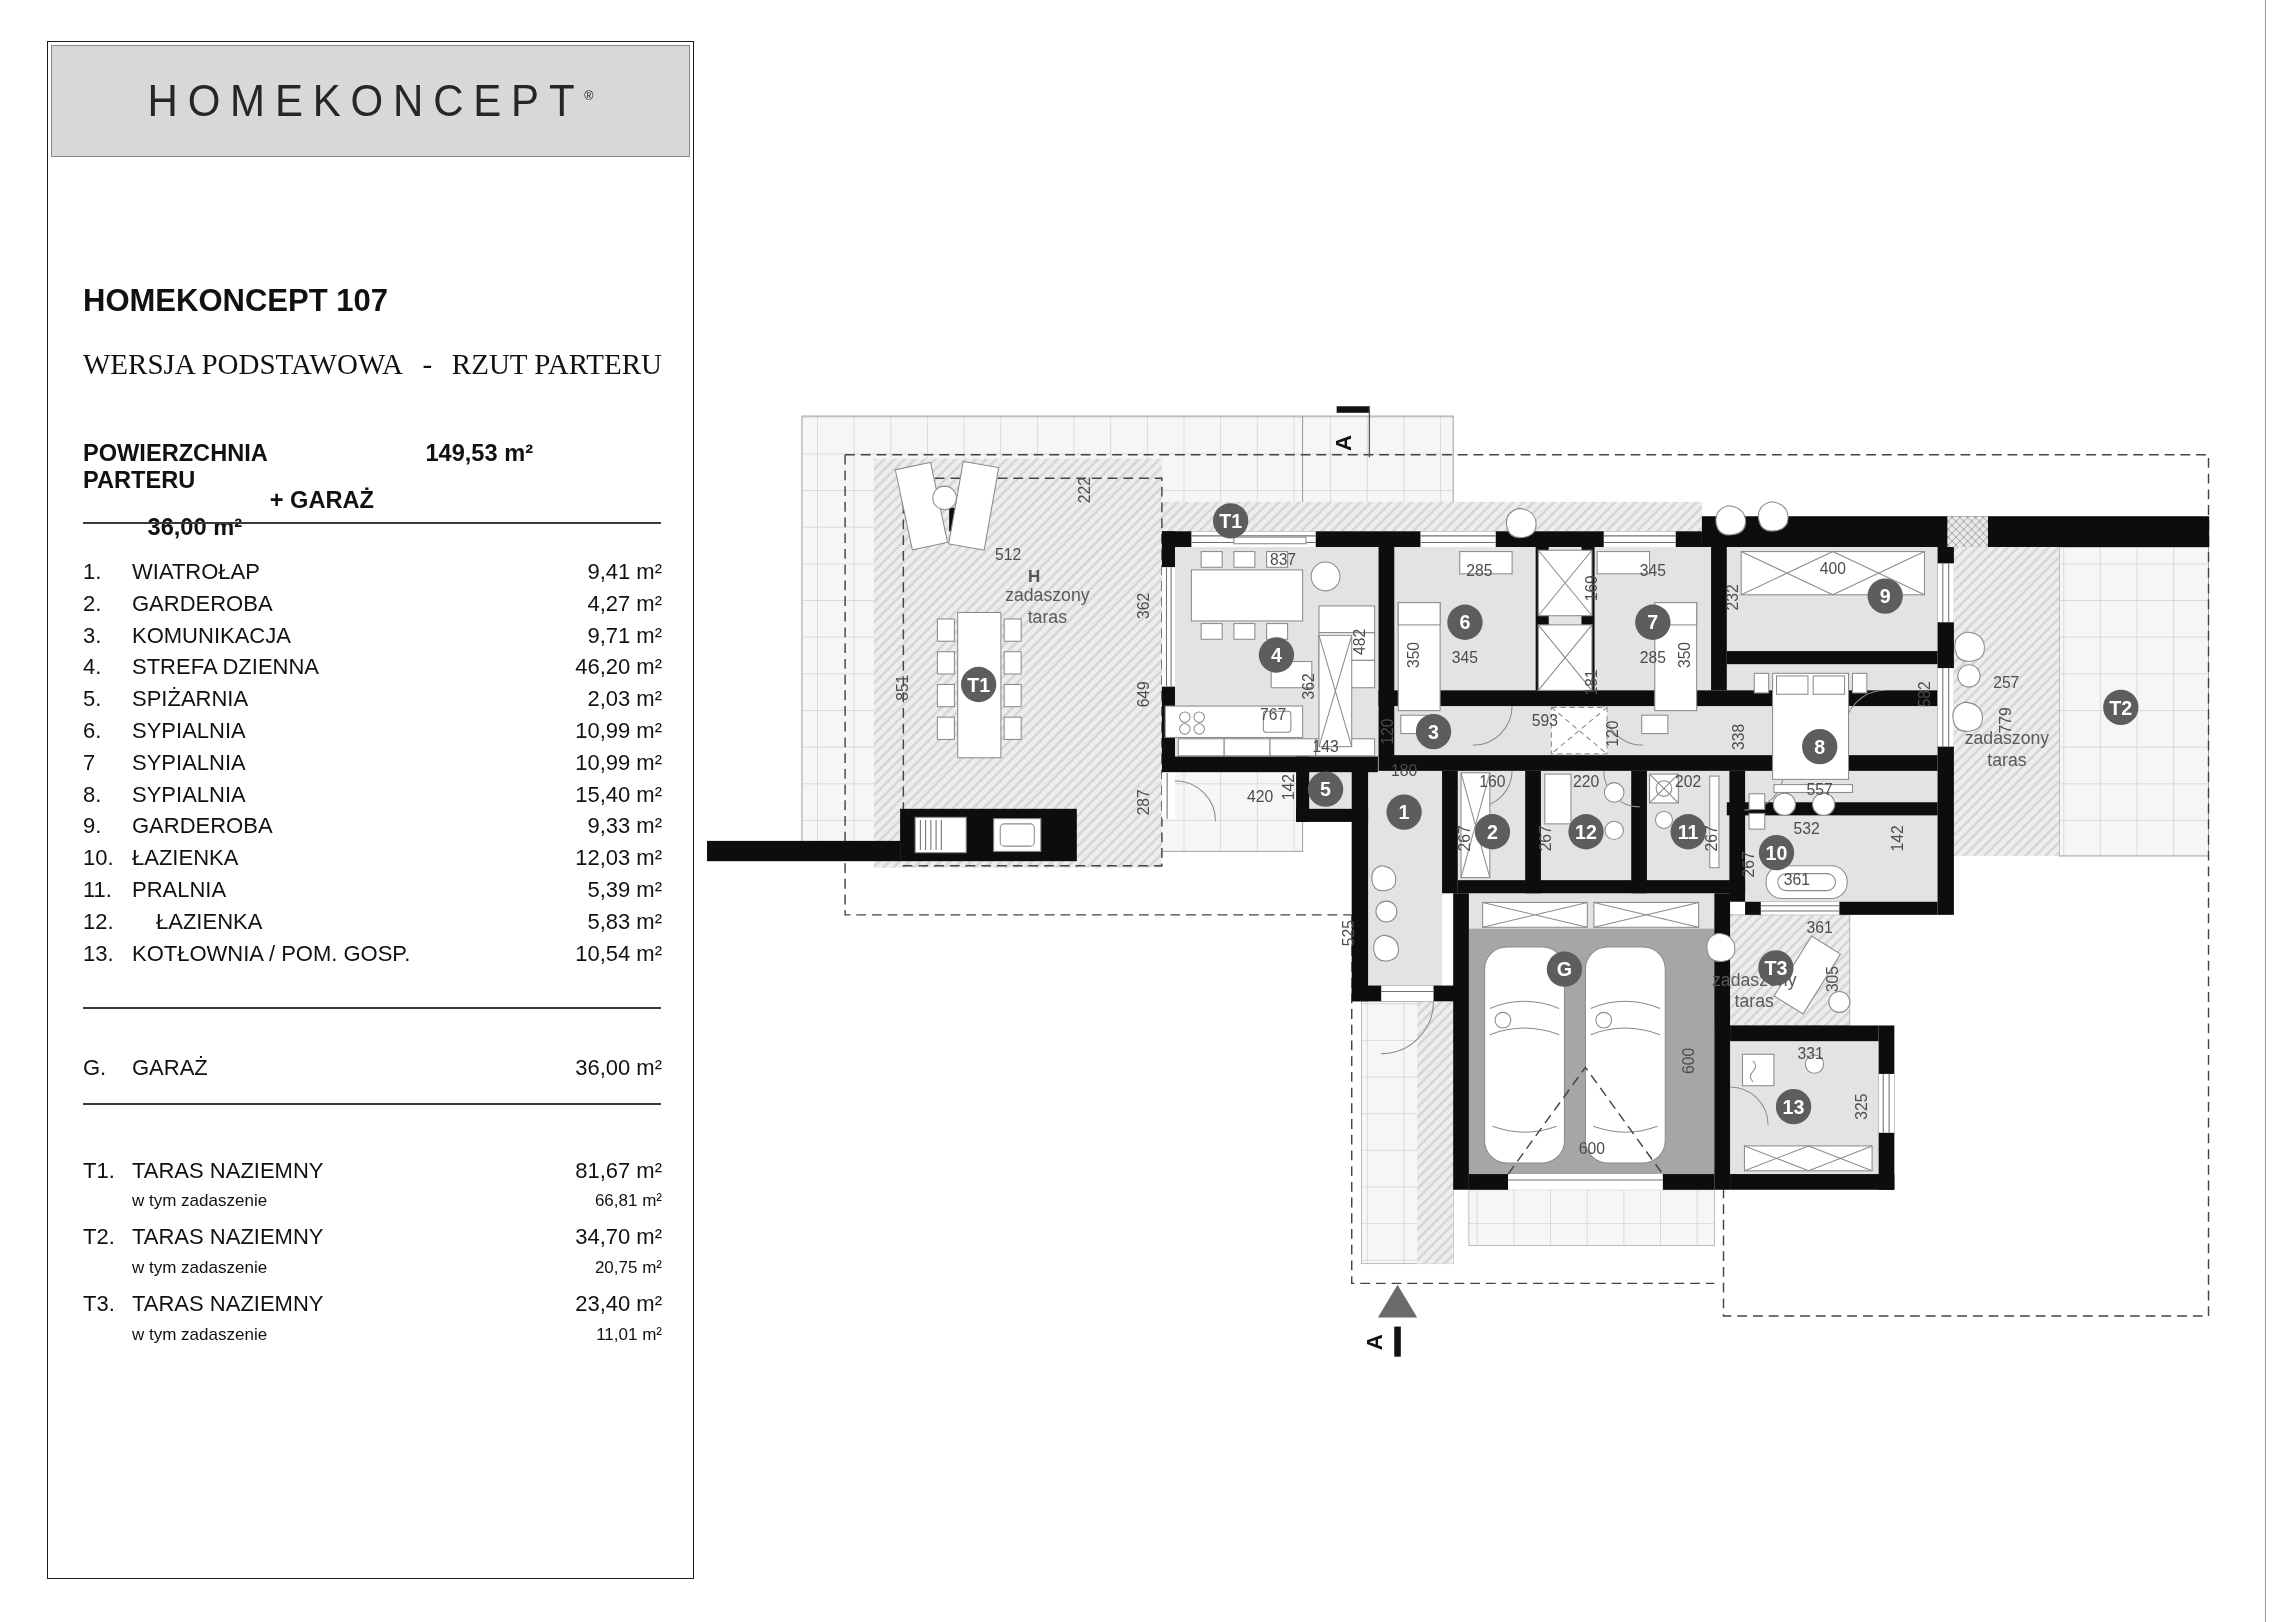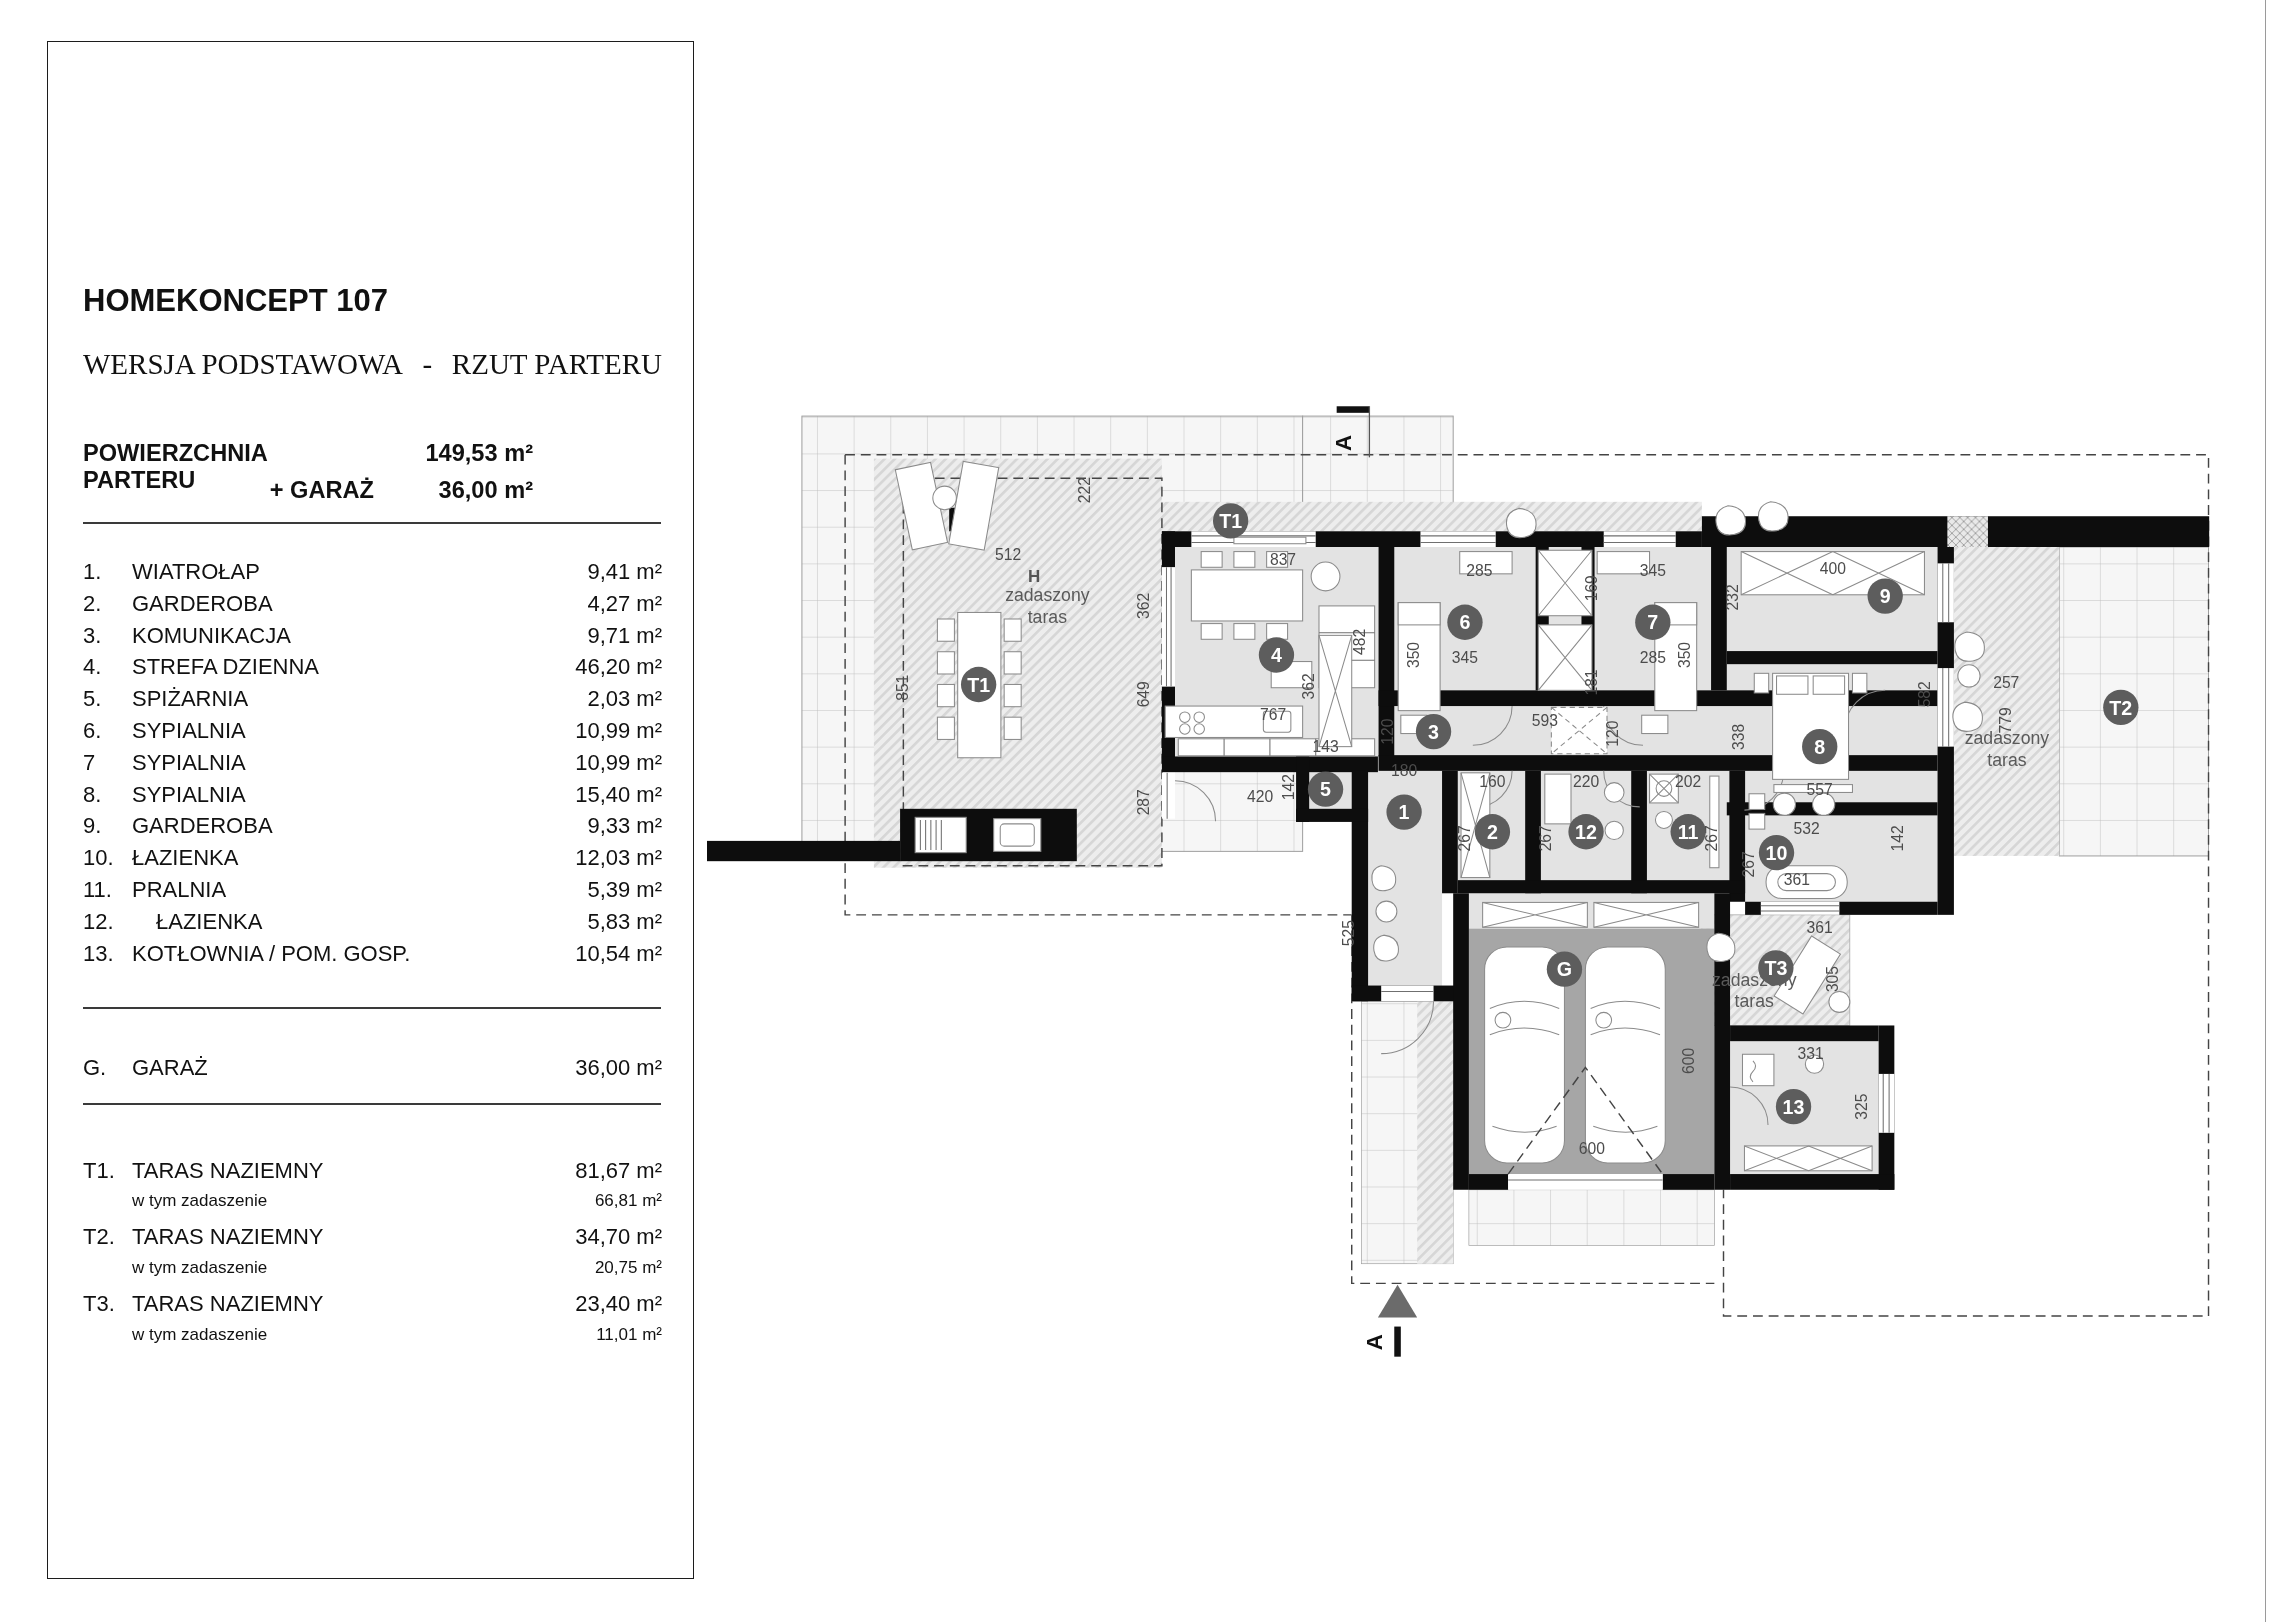--- a/index.html
+++ b/index.html
@@ -43,34 +43,37 @@
   .furn2{fill:none;stroke:#8b8b8b;stroke-width:1.6;}
   .wall{fill:#0d0d0d;}
   .dashline{fill:none;stroke:#444;stroke-width:2.2;stroke-dasharray:15 9;}
   .winline{stroke:#6f6f6f;stroke-width:1.6;}
   .arc{fill:none;stroke:#8b8b8b;stroke-width:1.6;}
 </style>
 </head>
 <body>
 
 <div class="sidebar">
+  <div class="logo-box">
+    <span class="logo-text"><span>HOMEKONCEPT</span><span class="logo-reg">®</span></span>
+  </div>
 
   <div class="sb-title">HOMEKONCEPT 107</div>
 
   <div class="sb-sub">
     <span class="l">WERSJA  PODSTAWOWA</span>
     <span class="d">-</span>
     <span class="r">RZUT PARTERU</span>
   </div>
 
   <div class="sum-row" style="top:398px;">
     <span class="sum-label">POWIERZCHNIA PARTERU</span>
     <span class="sum-val">149,53 m²</span>
   </div>
-  <div class="sum-row" style="top:435px;">
+  <div class="sum-row" style="top:445px;flex-direction:column;">
     <span class="sum-label right">+ GARAŻ</span>
     <span class="sum-val">36,00 m²</span>
   </div>
 
   <div class="hr" style="top:480px;"></div>
 
   <div id="rooms-list">
       <div class="room-row" style="top: 517px;">
         <span class="rr-no">1.</span>
         <span class="rr-name">WIATROŁAP</span>

